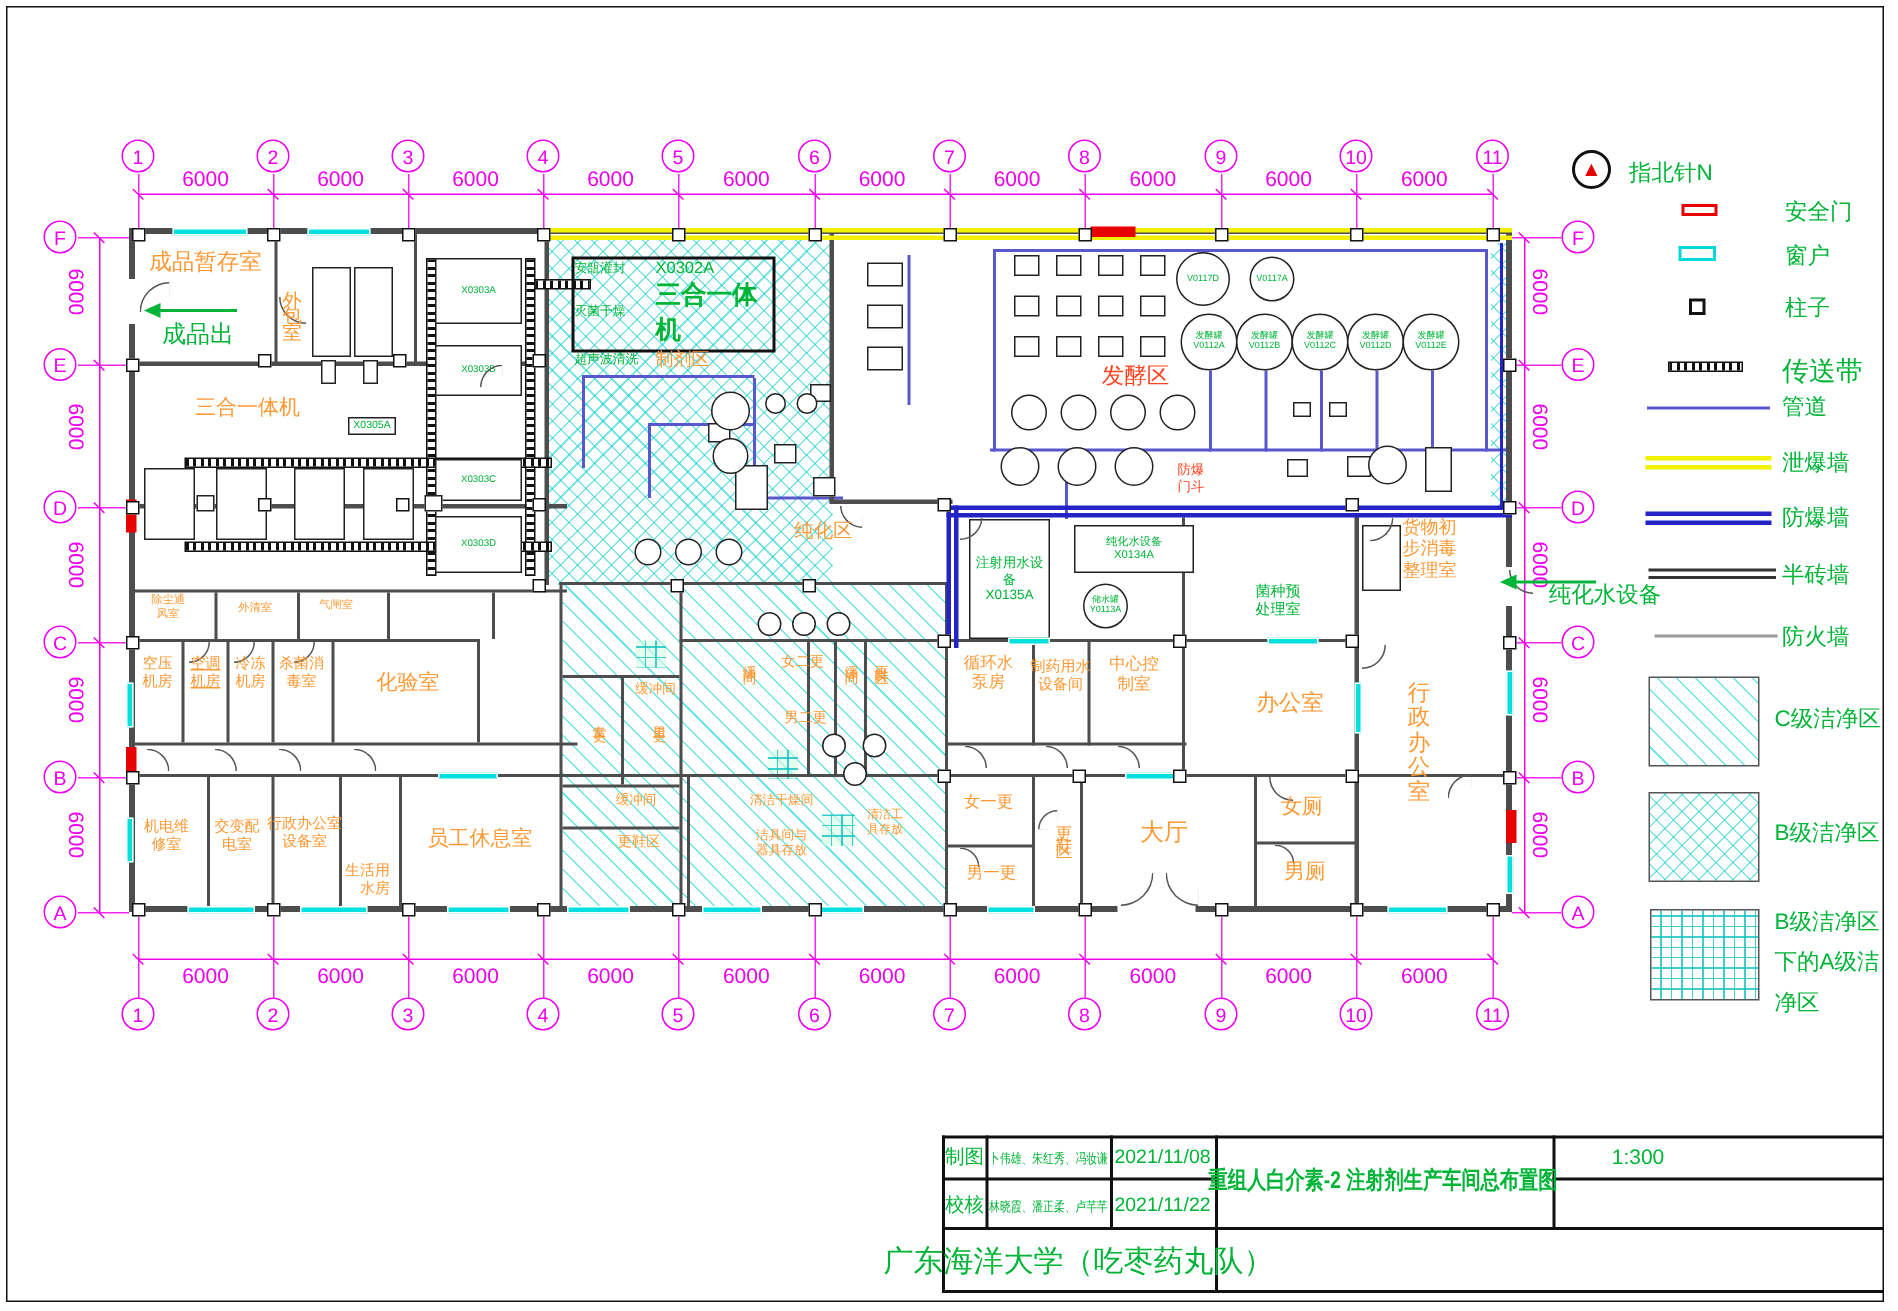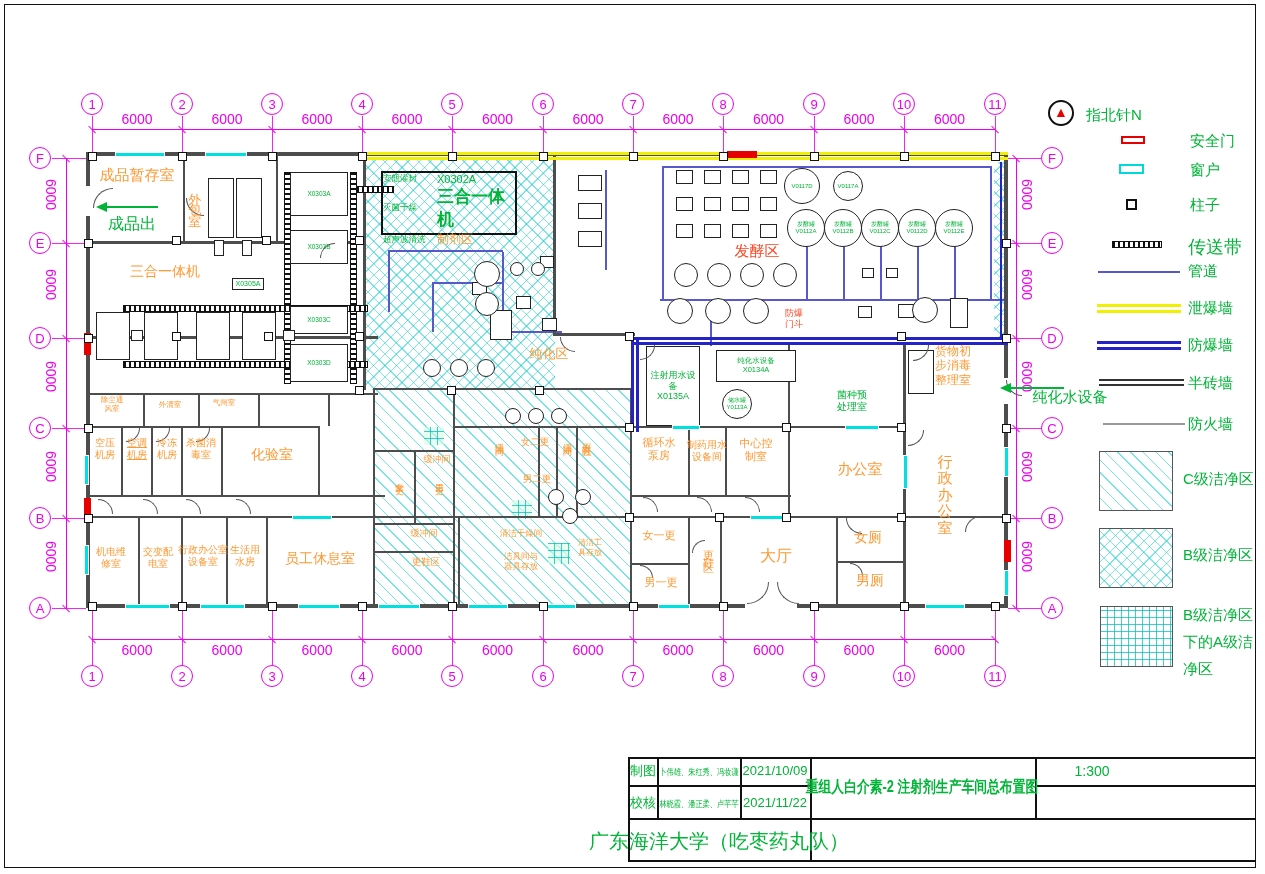--- a/index.html
+++ b/index.html
@@ -314,21 +314,21 @@
       <div class="abs lbl co" style="top: 395px; font-size: 7.5px; z-index: 7; left: 112px;">除尘通
 风室</div>
       <div class="abs lbl co" style="top: 400px; font-size: 7.5px; z-index: 7; left: 170px;">外清室</div>
       <div class="abs lbl co" style="top: 398px; font-size: 7.5px; z-index: 7; left: 224px;">气闸室</div>
       <div class="abs lbl co" style="top: 546px; font-size: 10px; z-index: 7; left: 111px;">机电维
 修室</div>
       <div class="abs lbl co" style="top: 546px; font-size: 10px; z-index: 7; left: 158px;">交变配
 电室</div>
       <div class="abs lbl co" style="top: 544px; font-size: 10px; z-index: 7; left: 203px;">行政办公室
 设备室</div>
-      <div class="abs lbl co" style="top: 544px; font-size: 10px; z-index: 7; left: 245px;">生活用
+      <div class="abs lbl co" style="top: 575px; font-size: 10px; z-index: 7; left: 245px; text-align: right;">生活用
 水房</div>
       <div class="abs lbl co" style="top: 550px; font-size: 14px; z-index: 7; left: 320px;">员工休息室</div>
       <div class="abs lbl co" style="top: 436px; font-size: 11px; z-index: 7; left: 659px;">循环水
 泵房</div>
       <div class="abs lbl co" style="top: 439px; font-size: 10px; z-index: 7; left: 707px;">制药用水
 设备间</div>
       <div class="abs lbl co" style="top: 437px; font-size: 11px; z-index: 7; left: 756px;">中心控
 制室</div>
       <div class="abs lbl co" style="top: 460px; font-size: 15px; z-index: 7; left: 860px;">办公室</div>
       <div class="abs lbl co vert" style="top: 443px; font-size: 15px; z-index: 7; left: 938px; letter-spacing: 16px;">行政办公室</div>
@@ -553,21 +553,21 @@
     <div class="abs tline" style="left:628px;top:818px;width:628px;height:1.5px"></div>
     <div class="abs tline" style="left:628px;top:860px;width:628px;height:1.5px"></div>
     <div class="abs tline" style="left:628px;top:757px;width:1.5px;height:103px"></div>
     <div class="abs tline" style="left:657px;top:757px;width:1.5px;height:61px"></div>
     <div class="abs tline" style="left:740px;top:757px;width:1.5px;height:61px"></div>
     <div class="abs tline" style="left:810px;top:757px;width:1.5px;height:103px"></div>
     <div class="abs tline" style="left:1035px;top:757px;width:1.5px;height:61px"></div>
 
     <div class="abs cg lbl" style="left:643px;top:763px;font-size:13px">制图</div>
     <div class="abs cg sqC" style="left:699px;top:766px;font-size:9px">卜伟雄、朱红秀、冯妆谦</div>
-    <div class="abs cg lbl" style="left:775px;top:763px;font-size:13px">2021/10/09</div>
+    <div class="abs cg lbl" style="left:775px;top:763px;font-size:13px">2021/11/08</div>
     <div class="abs cg lbl" style="left:643px;top:795px;font-size:13px">校核</div>
     <div class="abs cg sqC" style="left:699px;top:798px;font-size:9px">林晓霞、潘正柔、卢芊芊</div>
     <div class="abs cg lbl" style="left:775px;top:795px;font-size:13px">2021/11/22</div>
     <div class="abs cg lbl" style="left:719px;top:829px;font-size:20px">广东海洋大学（吃枣药丸队）</div>
     <div class="abs cg sqC" style="left:922px;top:777px;font-size:16px;font-weight:bold">重组人白介素-2 注射剂生产车间总布置图</div>
     <div class="abs cg lbl" style="left:1092px;top:763px;font-size:14px">1:300</div>
   </div>
 </div>
 
 </body></html>

